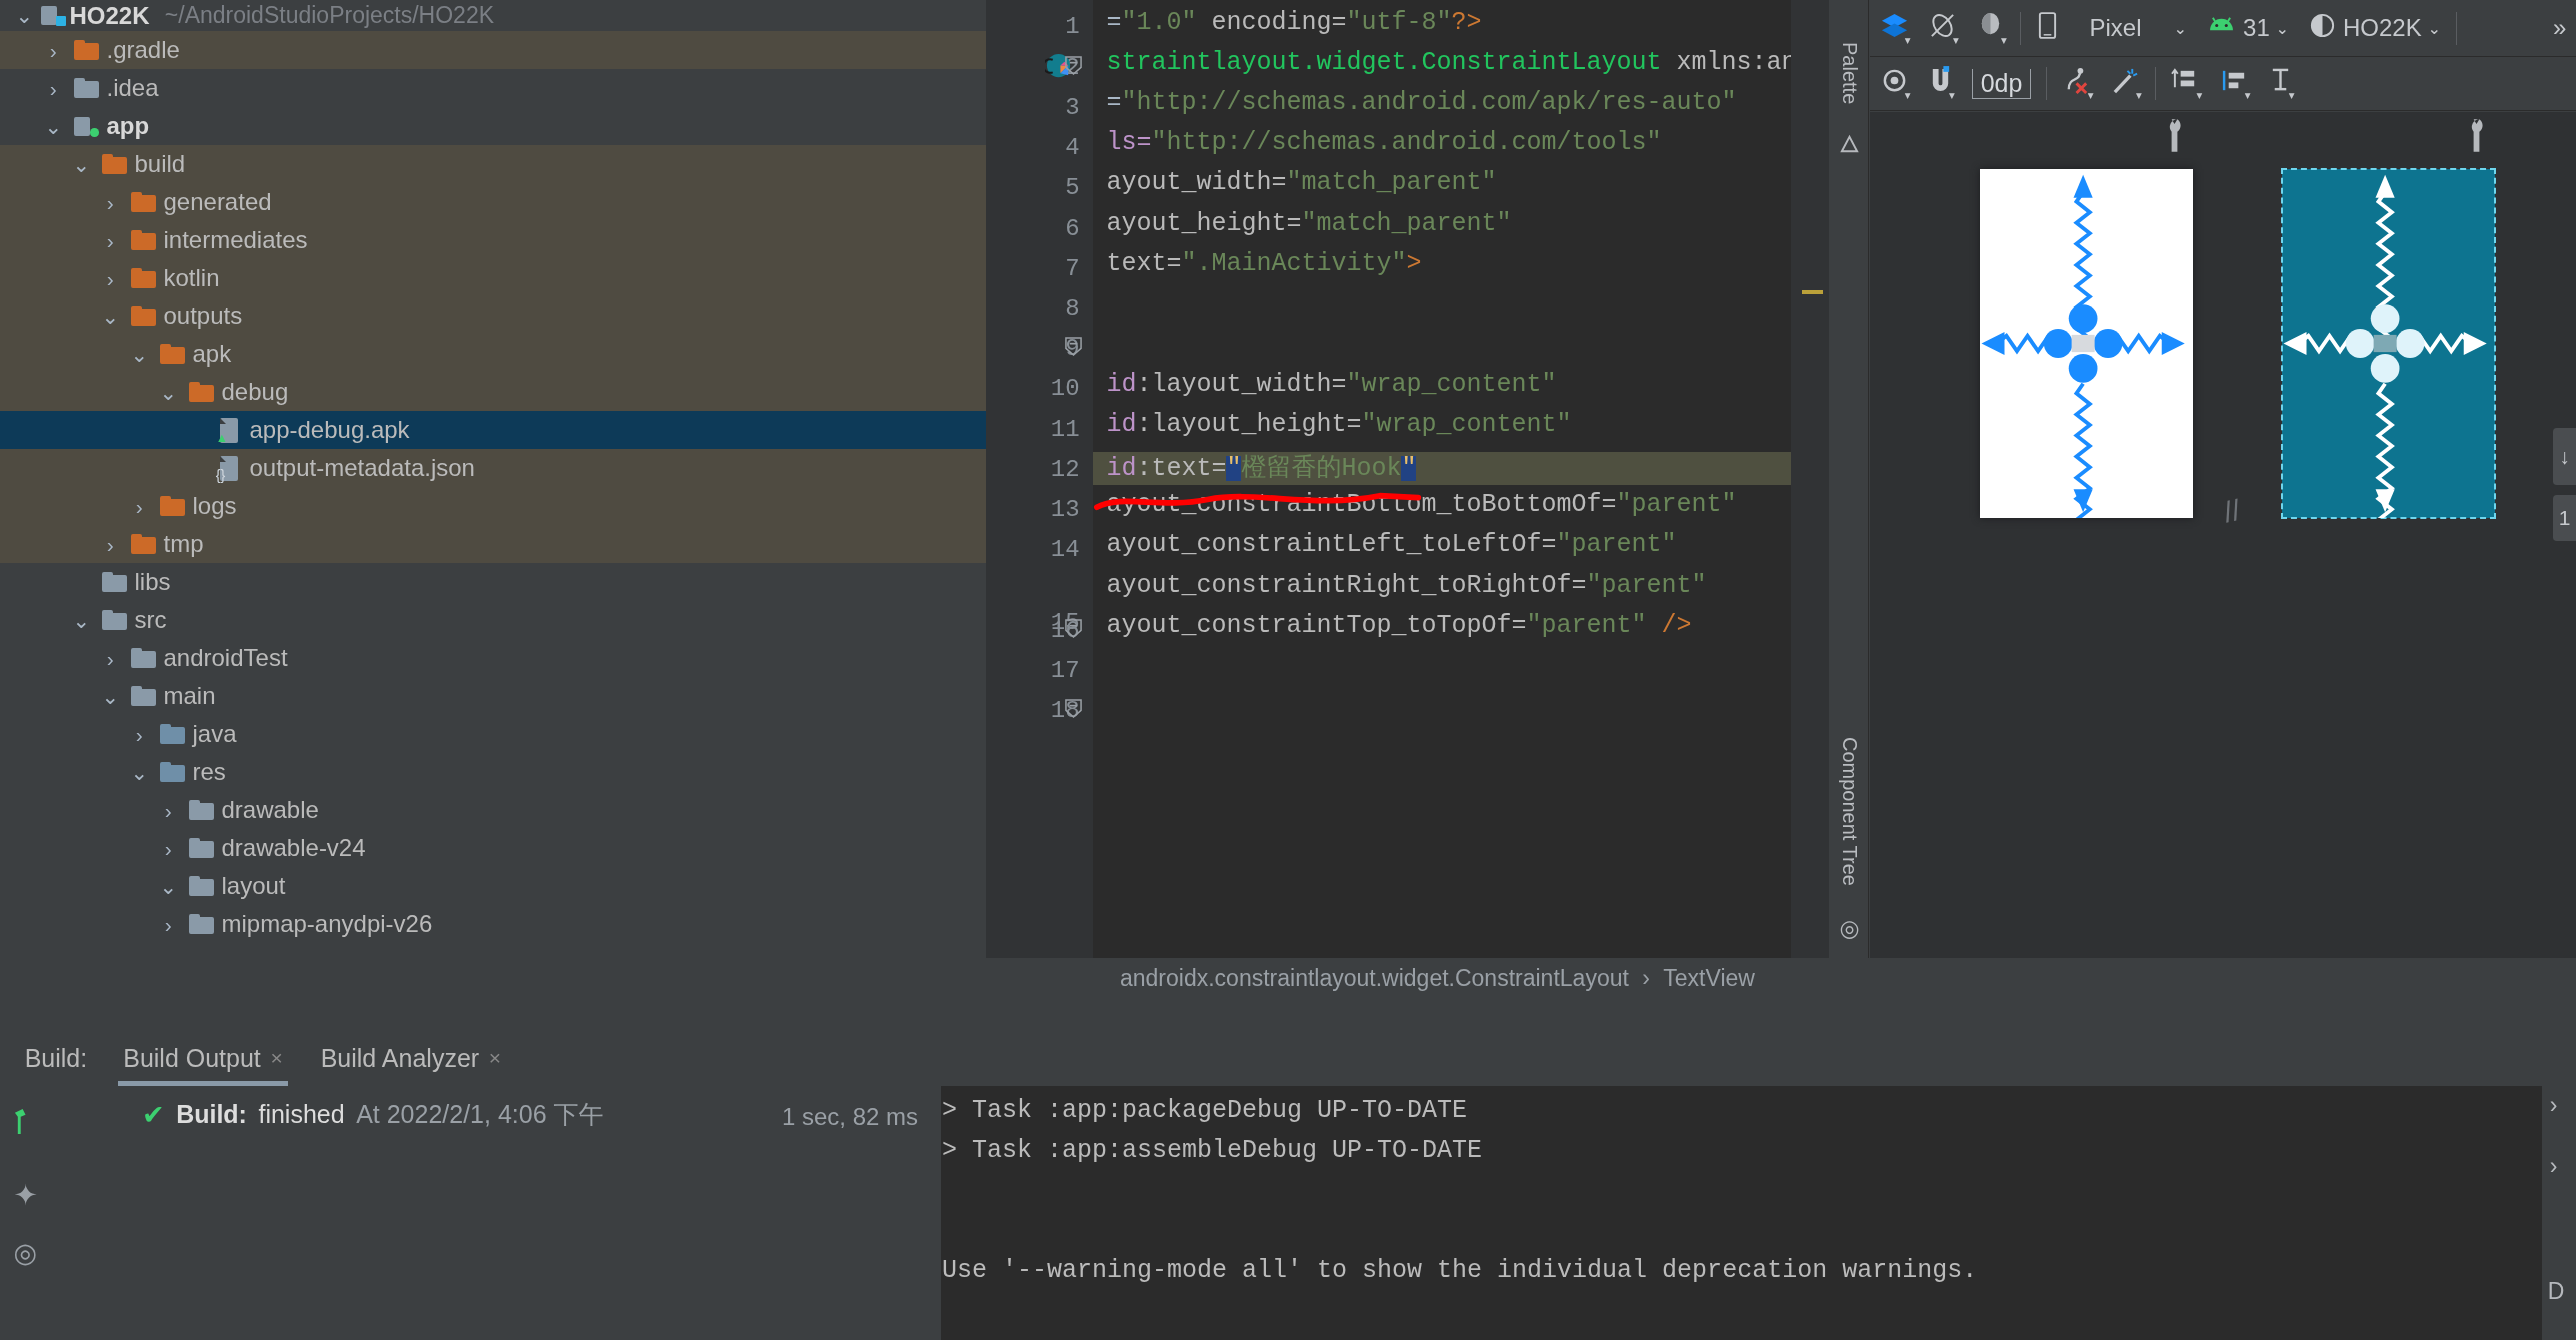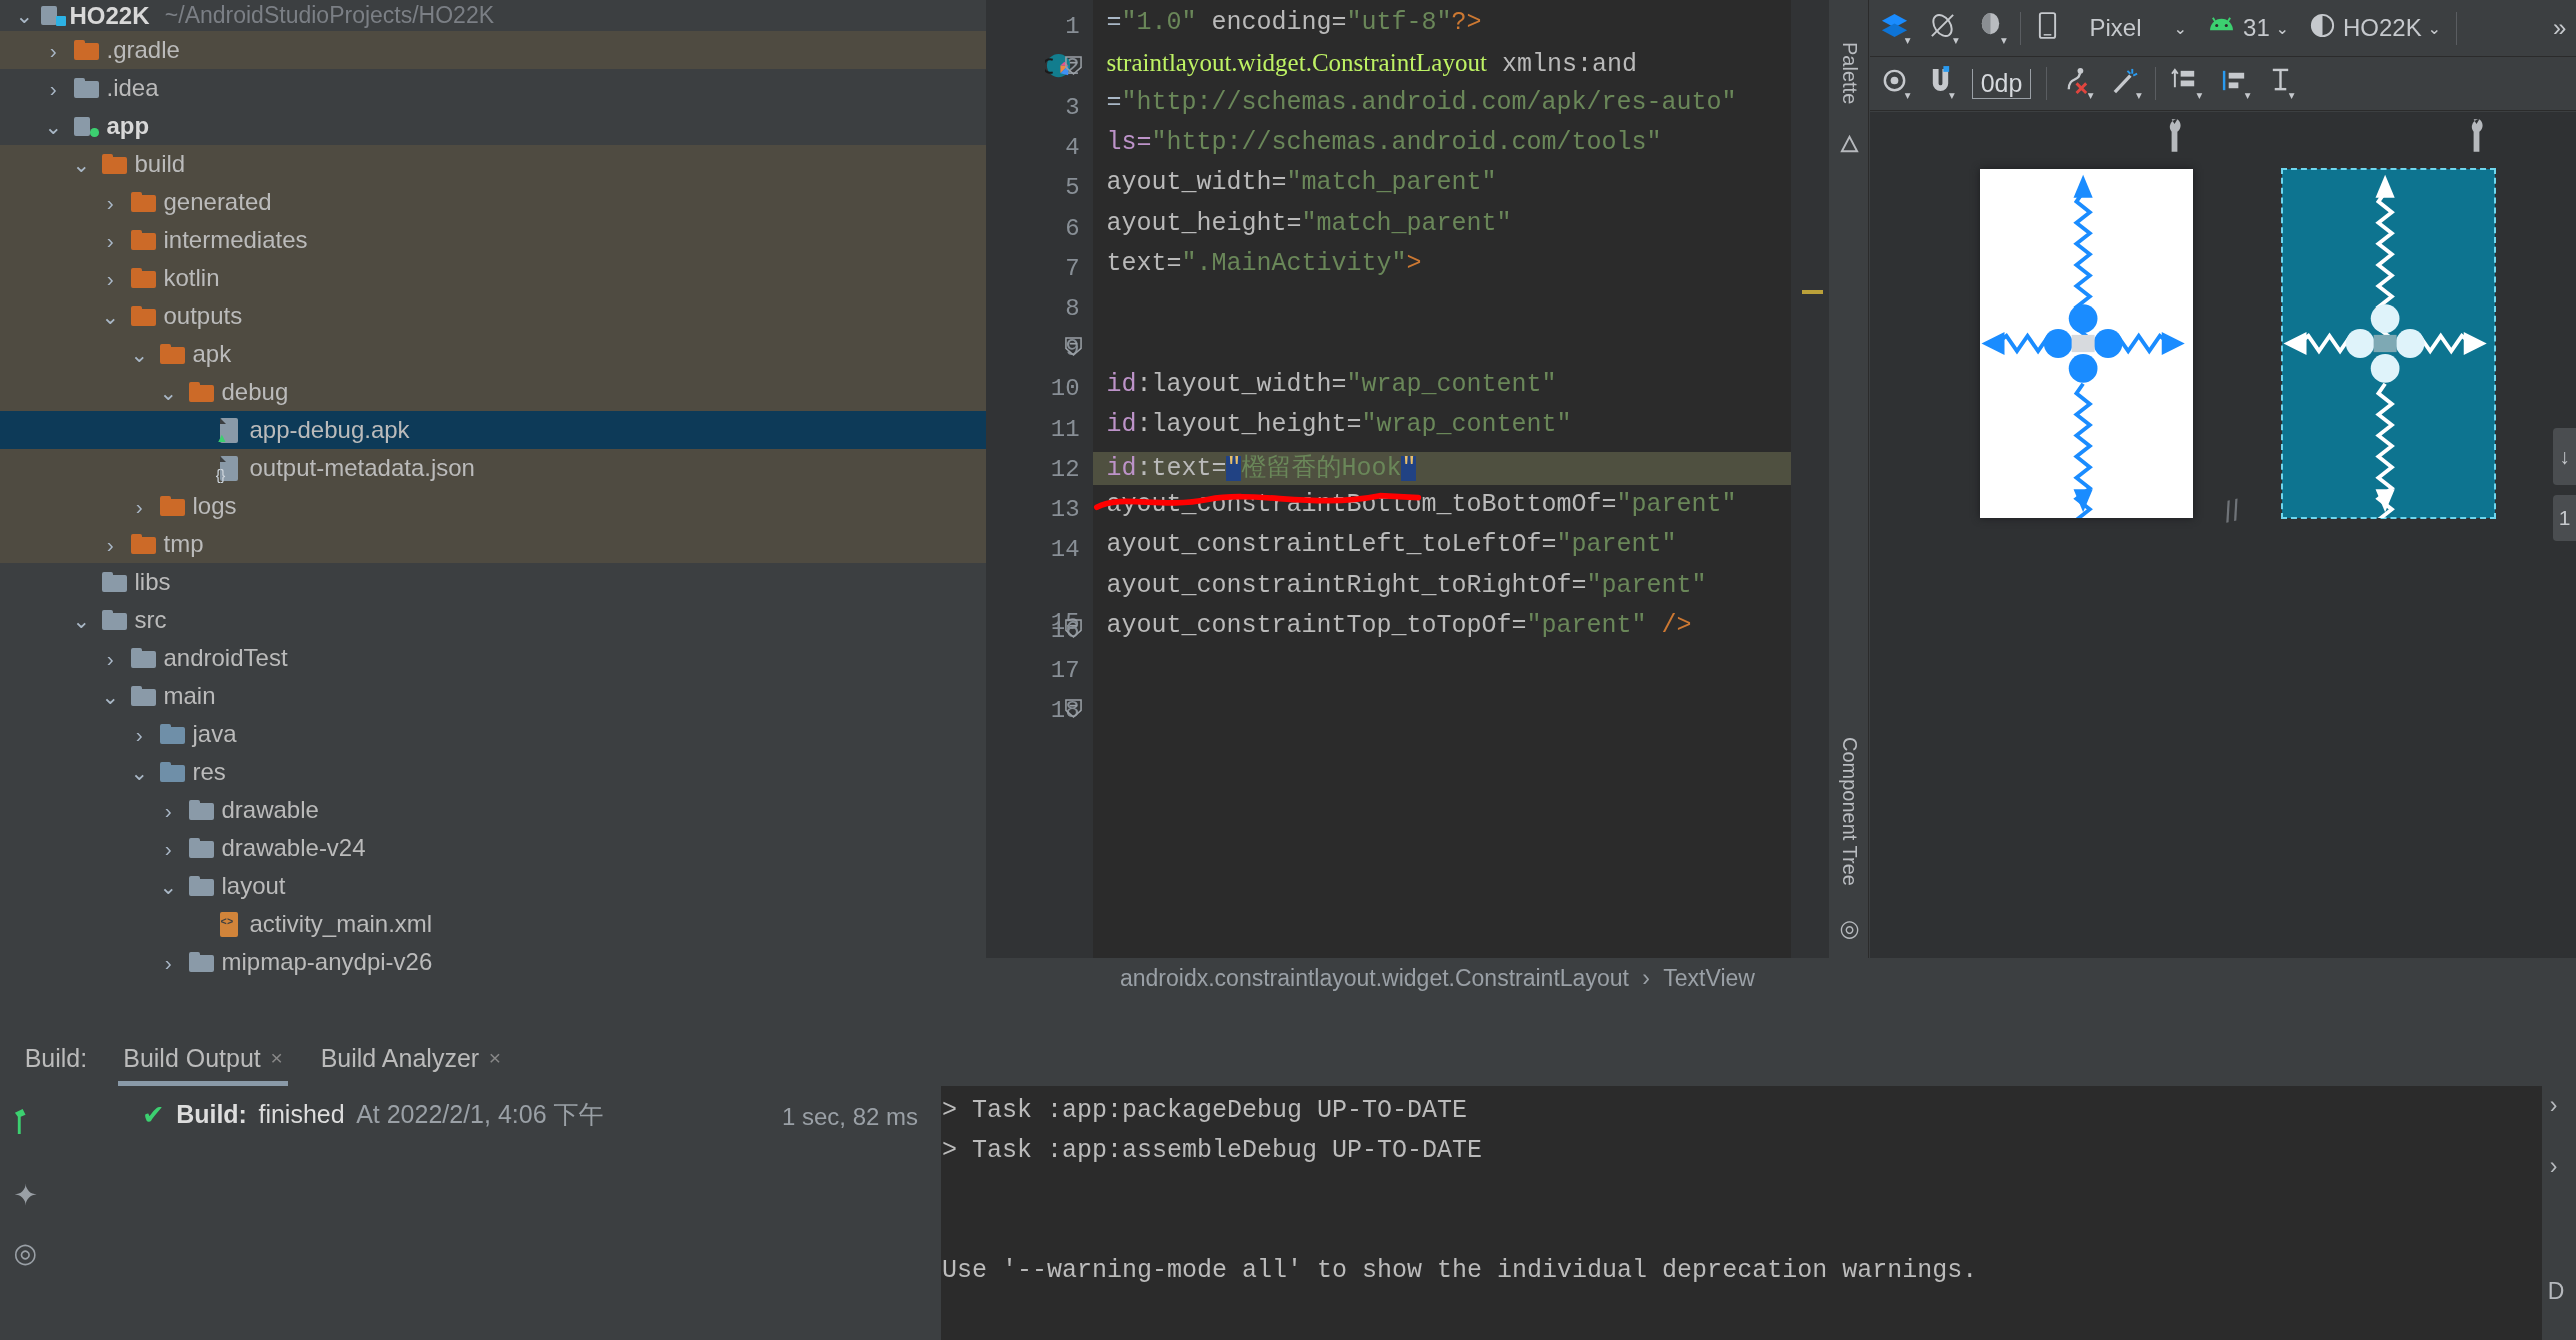--- a/index.html
+++ b/index.html
@@ -102,21 +102,21 @@
   }
   .code-line {
     position:absolute; left:13.4px; white-space:pre; font-size:25px;
     font-family:"Liberation Mono", monospace; line-height:1;
   }
   .code-line.hl { background:#4f5040; left:0; padding-left:13.4px;
                   width: 100%; height:33px; display:flex; align-items:center; }
   .tok-str  { color:#6a8759; }
   .tok-attr { color:#bababa; }
   .tok-ns   { color:#bd93c9; }
-  .tok-tag  { color:#bef264;font-family:Liberation Serif, serif; }
+  .tok-tag  { color:#22c55e; }
   .tok-punct{ color:#cc7832; }
   .tok-plain{ color:#a9b7c6; }
   .q-hl { background:#214283; color:#e8bf6a; }
   #red-underline {
     position:absolute; pointer-events:none;
   }
   #editor-scroll-right {
     position:absolute; right:0; top:0; width:38px; height:958px;
     background:#313335;
   }
@@ -411,28 +411,20 @@
       </span>
     <span class="lbl ">drawable-v24</span>
   </div>
     <div class="tree-row ">
     <span style="width:144px;flex:none"></span>
     <span class="arrow">⌄</span>
     <span class="ico">
         <span class="folder" style="--fc:#8a9aa8"></span>
       </span>
     <span class="lbl ">layout</span>
-  </div>
-    <div class="tree-row ">
-    <span style="width:172px;flex:none"></span>
-    <span class="arrow none"></span>
-    <span class="ico">
-        <span class="xml-ico"></span>
-      </span>
-    <span class="lbl ">activity_main.xml</span>
   </div>
     <div class="tree-row ">
     <span style="width:144px;flex:none"></span>
     <span class="arrow">›</span>
     <span class="ico">
         <span class="folder" style="--fc:#8a9aa8"></span>
       </span>
     <span class="lbl ">mipmap-anydpi-v26</span>
   </div>
   </div>

